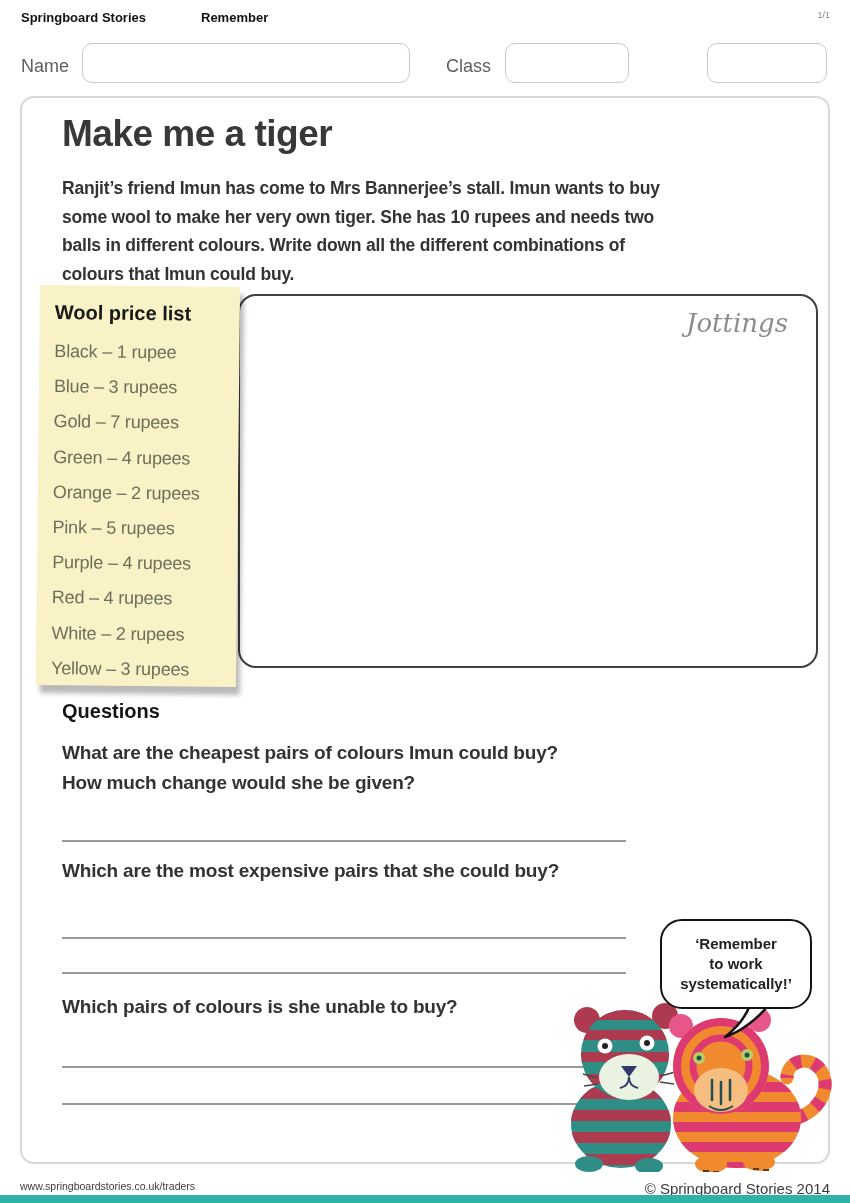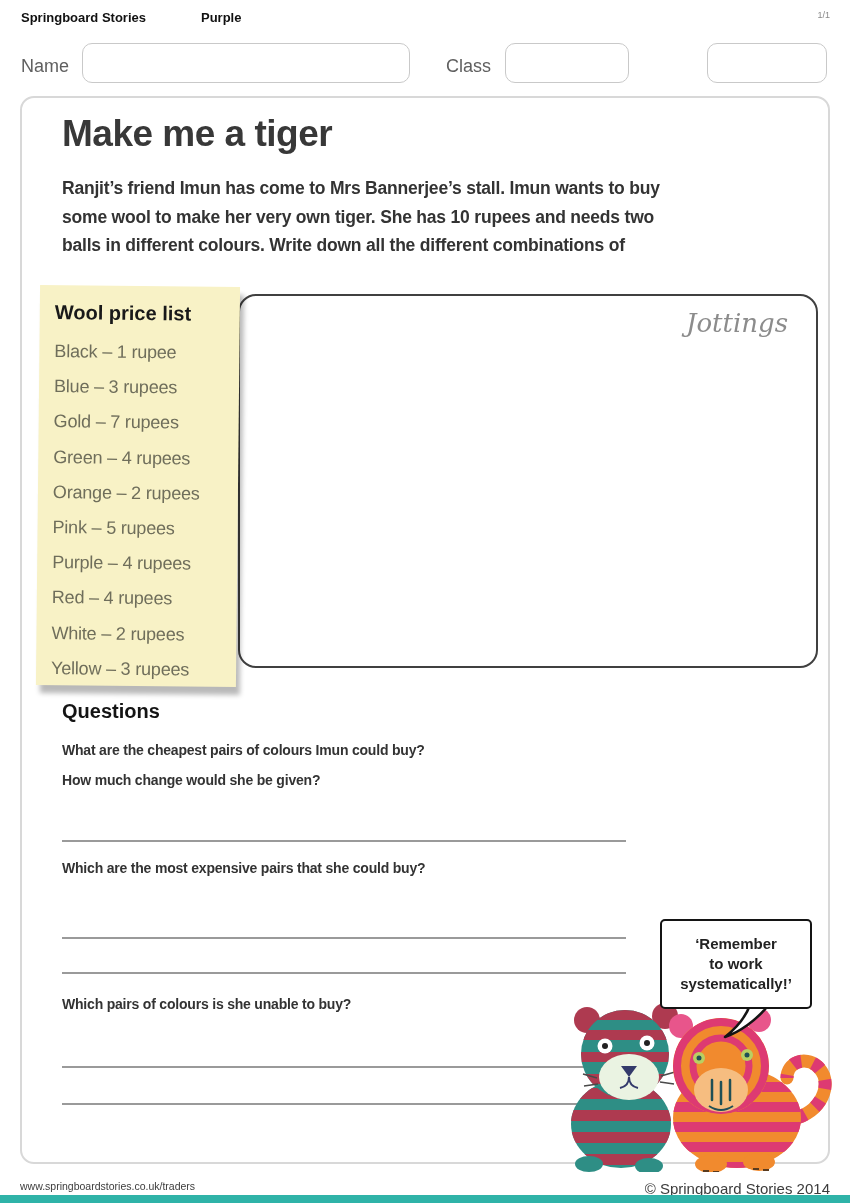--- a/index.html
+++ b/index.html
@@ -36,67 +36,68 @@
   .note-item{font-size:18px;color:#6f6e5b;line-height:35.2px;letter-spacing:-0.2px;}
 
   
   .jottings{position:absolute;left:238px;top:294px;width:580px;height:374px;
             border:2px solid #404040;border-radius:18px;box-sizing:border-box;background:#fff;}
   .jottings-label{position:absolute;top:12px;right:28px;font-size:26px;font-style:italic;
                   color:#8c8c8c;font-family:"DejaVu Serif",serif;}
 
   
   .q-head{position:absolute;left:62px;top:700px;font-size:20px;font-weight:bold;color:#141414;}
-  .q-text{position:absolute;left:62px;font-size:14px;font-weight:bold;color:#333;
+  .q-text{position:absolute;left:62px;font-size:19px;font-weight:bold;color:#333;
           letter-spacing:-0.2px;}
   .aline{position:absolute;left:62px;width:564px;height:2px;background:#9a9a9a;}
   #q1-l1{top:742px;} #q1-l2{top:772px;}
   #aline1{top:840px;}
   #q2-l1{top:860px;}
   #aline2{top:937px;} #aline3{top:972px;}
   #q3-l1{top:996px;}
   #aline4{top:1066px;} #aline5{top:1103px;}
 
   
   .bubble{position:absolute;left:660px;top:919px;width:152px;height:90px;background:#fff;
-          border:2.5px solid #141414;border-radius:5px;box-sizing:border-box;z-index:6;
+          border:2.5px solid #141414;border-radius:22px;box-sizing:border-box;z-index:6;
           display:flex;flex-direction:column;justify-content:center;align-items:center;}
   .bubble div{font-size:15px;font-weight:bold;color:#222;line-height:20px;text-align:center;}
   .bubble-tail{position:absolute;left:722px;top:1004px;z-index:5;}
   .tigers{position:absolute;left:553px;top:996px;z-index:4;}
 
   
   .foot-url{position:absolute;left:20px;top:1180px;font-size:10.5px;color:#3c3c3c;}
   .foot-copy{position:absolute;right:20px;top:1180px;font-size:15px;color:#3c3c3c;}
   .teal-bar{position:absolute;left:0;top:1195px;width:850px;height:8px;background:#2fb3a8;}
 </style>
 </head>
 <body>
 
 <div id="page">
 
   <div class="brand">Springboard Stories</div>
-  <div class="topic">Purple</div>
+  <div class="topic">Remember</div>
   <div class="pagenum">1/1</div>
 
   <div class="fld-label" id="name-label">Name</div>
   <div class="fld-box" id="name-box"></div>
   <div class="fld-label" id="class-label">Class</div>
   <div class="fld-box" id="class-box"></div>
   <div class="fld-label" id="date-label">Date</div>
   <div class="fld-box" id="date-box"></div>
 
   <div class="card"></div>
 
   <div class="title">Make me a tiger</div>
 
   <div class="intro">
     <div>Ranjit’s friend Imun has come to Mrs Bannerjee’s stall. Imun wants to buy</div>
     <div>some wool to make her very own tiger. She has 10 rupees and needs two</div>
     <div>balls in different colours. Write down all the different combinations of</div>
+    <div>colours that Imun could buy.</div>
   </div>
 
   <div class="jottings">
     <div class="jottings-label">Jottings</div>
   </div>
 
   <div class="note">
     <div class="note-title">Wool price list</div>
     <div>
         <div class="note-item">Black – 1 rupee</div>

